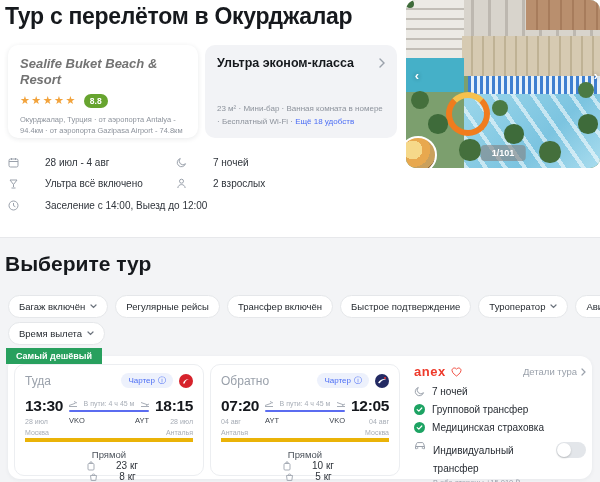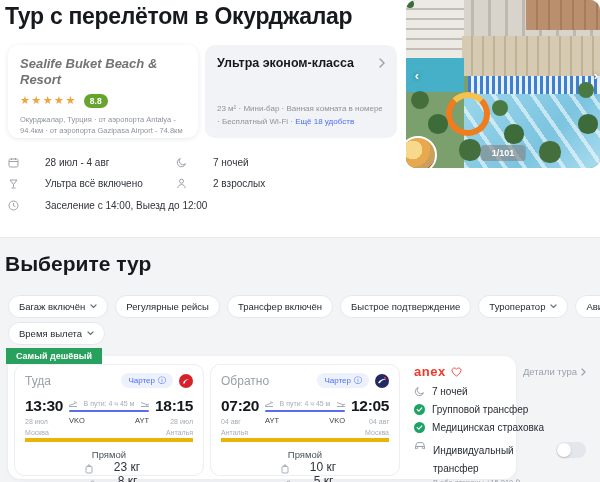--- a/index.html
+++ b/index.html
@@ -59,21 +59,21 @@
   
   .select-section { position:absolute; left:0; top:237px; width:600px; height:245px; background:#f3f4f6; border-top:1px solid #e7e8eb; }
   .h2 { position:absolute; left:5px; top:14px; font-size:21px; font-weight:800; color:#16191d; }
   .chips-row { position:absolute; left:8px; display:flex; gap:7px; }
   .chips-1 { top:57px; } .chips-2 { top:84px; }
   .chip { display:flex; align-items:center; gap:5px; background:#fff; border:1px solid #e5e7ea; border-radius:16px;
           padding:5px 10px; font-size:9.5px; color:#262b31; cursor:pointer; white-space:nowrap; }
   .chip .chev { color:#6b727c; }
 
   
-  .tour-card { position:absolute; left:8px; top:118px; width:508px; height:123px; background:#fff; border-radius:12px;
+  .tour-card { position:absolute; left:8px; top:118px; width:584px; height:123px; background:#fff; border-radius:12px;
                box-shadow:0 1px 4px rgba(40,50,60,.06); }
   .cheapest { position:absolute; left:6px; top:110px; background:#28a05e; color:#fff; font-size:9px; font-weight:700;
               padding:3px 10px; border-radius:0; z-index:3; }
 
   .flight-card { position:absolute; top:8px; width:190px; height:112px; border:1px solid #eceef1; border-radius:10px;
                  padding:8px 10px 0; display:flex; flex-direction:column; }
   .fc-out { left:6px; } .fc-ret { left:202px; }
   .fc-head { display:flex; align-items:center; }
   .fc-title { font-size:12px; color:#9aa1ab; flex:1; }
   .charter-pill { display:flex; align-items:center; gap:3px; background:#edf1fc; color:#4c6ef5; font-size:8px;
@@ -84,21 +84,21 @@
   .fc-col.r { text-align:right; }
   .fc-time { font-size:15.5px; font-weight:800; color:#15181d; letter-spacing:-.3px; }
   .fc-sub { font-size:7px; color:#a7adb6; line-height:1.5; margin-top:2px; }
   .fc-mid { flex:1; margin:3px 6px 0; display:flex; flex-direction:column; }
   .fc-mid-top { display:flex; align-items:center; font-size:7px; color:#a7adb6; }
   .fc-mid-top .dur { flex:1; text-align:center; }
   .fc-line { height:2px; background:#5b6cf0; border-radius:2px; margin-top:3px; }
   .fc-codes { display:flex; justify-content:space-between; font-size:7.5px; color:#3c424b; margin-top:4px; }
   .fc-foot { margin-top:auto; border-top:4px solid #eab308; display:flex; align-items:center; padding:7px 0 8px;flex-direction:column; }
   .fc-type { flex:1; font-size:9.5px; color:#4b525b; }
-  .bag { display:flex; align-items:flex-end; gap:21px; font-size:12px; color:#2e333a; margin-left:7px; }
+  .bag { display:flex; align-items:center; gap:21px; font-size:10px; color:#2e333a; margin-left:7px; }
   .bag .ic { color:#a7adb6; display:flex; }
 
   
   .offer { position:absolute; left:406px; top:8px; width:172px; height:112px; display:flex; flex-direction:column; }
   .of-head { display:flex; align-items:center; }
   .anex { font-size:13px; font-weight:800; color:#ee3a2b; letter-spacing:.5px; }
   .heart { color:#ee3a2b; margin-left:5px; display:flex; }
   .details-link { margin-left:auto; display:flex; align-items:center; gap:4px; font-size:9.5px; color:#9aa1ab; cursor:pointer; }
   .of-row { display:flex; align-items:center; gap:7px; font-size:10px; color:#272c33; margin-top:7px; }
   .of-row .ic { display:flex; }

